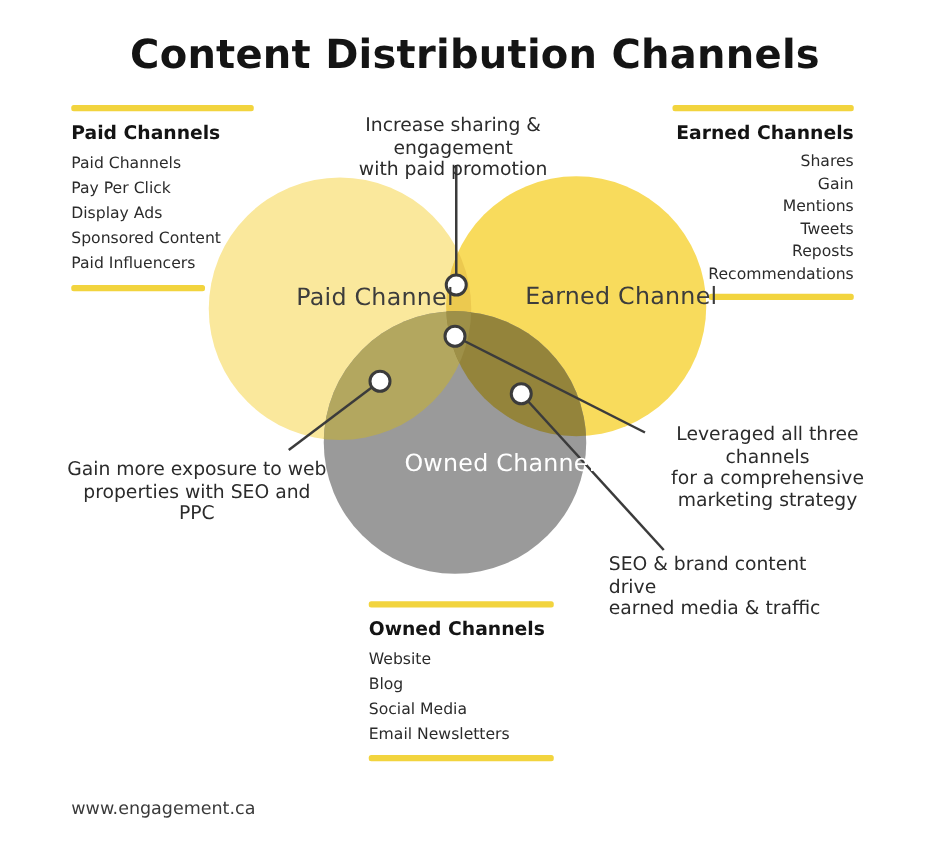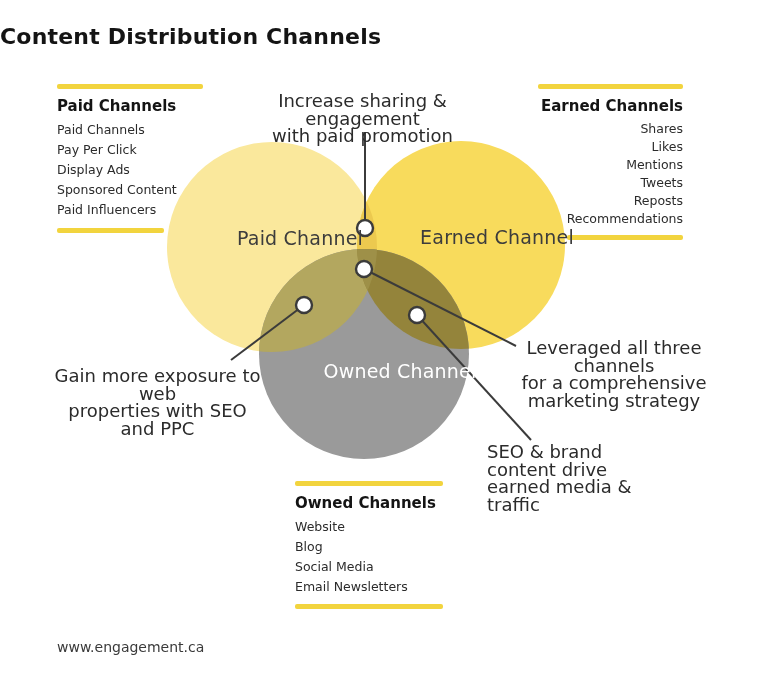--- a/index.html
+++ b/index.html
@@ -2,22 +2,22 @@
 <html><head>
 <meta charset="utf-8">
 <style>
   html,body { margin:0; padding:0; background:#ffffff; }
   .canvas {
     position:relative; width:760px; height:679px; background:#ffffff;
     font-family:"DejaVu Sans","Liberation Sans",sans-serif; overflow:hidden;
     color:#2b2b2b;
   }
   .title {
-    position:absolute; top:24px; left:0; width:760px; 
-    font-size:22px; font-weight:700; color:#141414; letter-spacing:0.2px;
+    position:absolute; top:24px; left:0; width:760px; text-align:center;
+    font-size:32px; font-weight:700; color:#141414; letter-spacing:0.2px;
   }
   .accent-bar { height:5px; background:#F2D43E; border-radius:2px; }
   .side-list { position:absolute; }
   .side-list .heading { font-size:15px; font-weight:700; color:#141414; margin:8px 0 5px 0; }
   .side-list .items .list-item { font-size:12.5px; color:#2b2b2b; line-height:20px; }
   .list-paid { left:57px; top:84px; width:150px; }
   .list-paid .bar-top { width:146px; }
   .list-paid .bar-bottom { width:107px; margin-top:8px; }
   .list-earned { right:77px; top:84px; width:150px; text-align:right; }
   .list-earned .bar-top { width:145px; margin-left:auto; }
@@ -28,21 +28,21 @@
   .list-owned .bar-bottom { width:148px; margin-top:7px; }
   .venn-svg { position:absolute; left:0; top:0; }
   .circle-label {
     position:absolute; width:190px; text-align:center;
     font-size:19px; color:#3C3C3C; letter-spacing:0.2px;padding-left:36px;
   }
   .label-paid   { left:169px; top:227px; }
   .label-earned { left:366px; top:226px; }
   .label-owned  { left:269px; top:360px; color:#ffffff; }
   .annotation {
-    position:absolute; font-size:18px; line-height:17.5px; color:#2b2b2b;
+    position:absolute; font-size:15px; line-height:17.5px; color:#2b2b2b;
     white-space:pre-line; text-align:center;
   }
   .ann-top    { left:255px; top:92px;  width:215px; }
   .ann-left   { left:50px;  top:367px; width:215px; }
   .ann-right1 { left:515px; top:339px; width:198px; }
   .ann-right2 { left:487px; top:443px; width:180px; text-align:left; }
   .footer-url { position:absolute; left:57px; top:639px; font-size:14px; color:#3a3a3a; }
   .logo-block { position:absolute; right:20px; top:631px; text-align:right; }
   .logo-name {
     position:relative; display:inline-block; font-size:23px; color:#EFC93B;
@@ -71,21 +71,21 @@
         <div class="list-item">Paid Influencers</div>
       </div>
     <div class="accent-bar bar-bottom"></div>
   </div>
 
   <div class="side-list list-earned">
     <div class="accent-bar bar-top"></div>
     <div class="heading">Earned Channels</div>
     <div class="items">
         <div class="list-item">Shares</div>
-        <div class="list-item">Likes</div>
+        <div class="list-item">Gain</div>
         <div class="list-item">Mentions</div>
         <div class="list-item">Tweets</div>
         <div class="list-item">Reposts</div>
         <div class="list-item">Recommendations</div>
       </div>
     <div class="accent-bar bar-bottom"></div>
   </div>
 
   <div class="side-list list-owned">
     <div class="accent-bar bar-top"></div>

